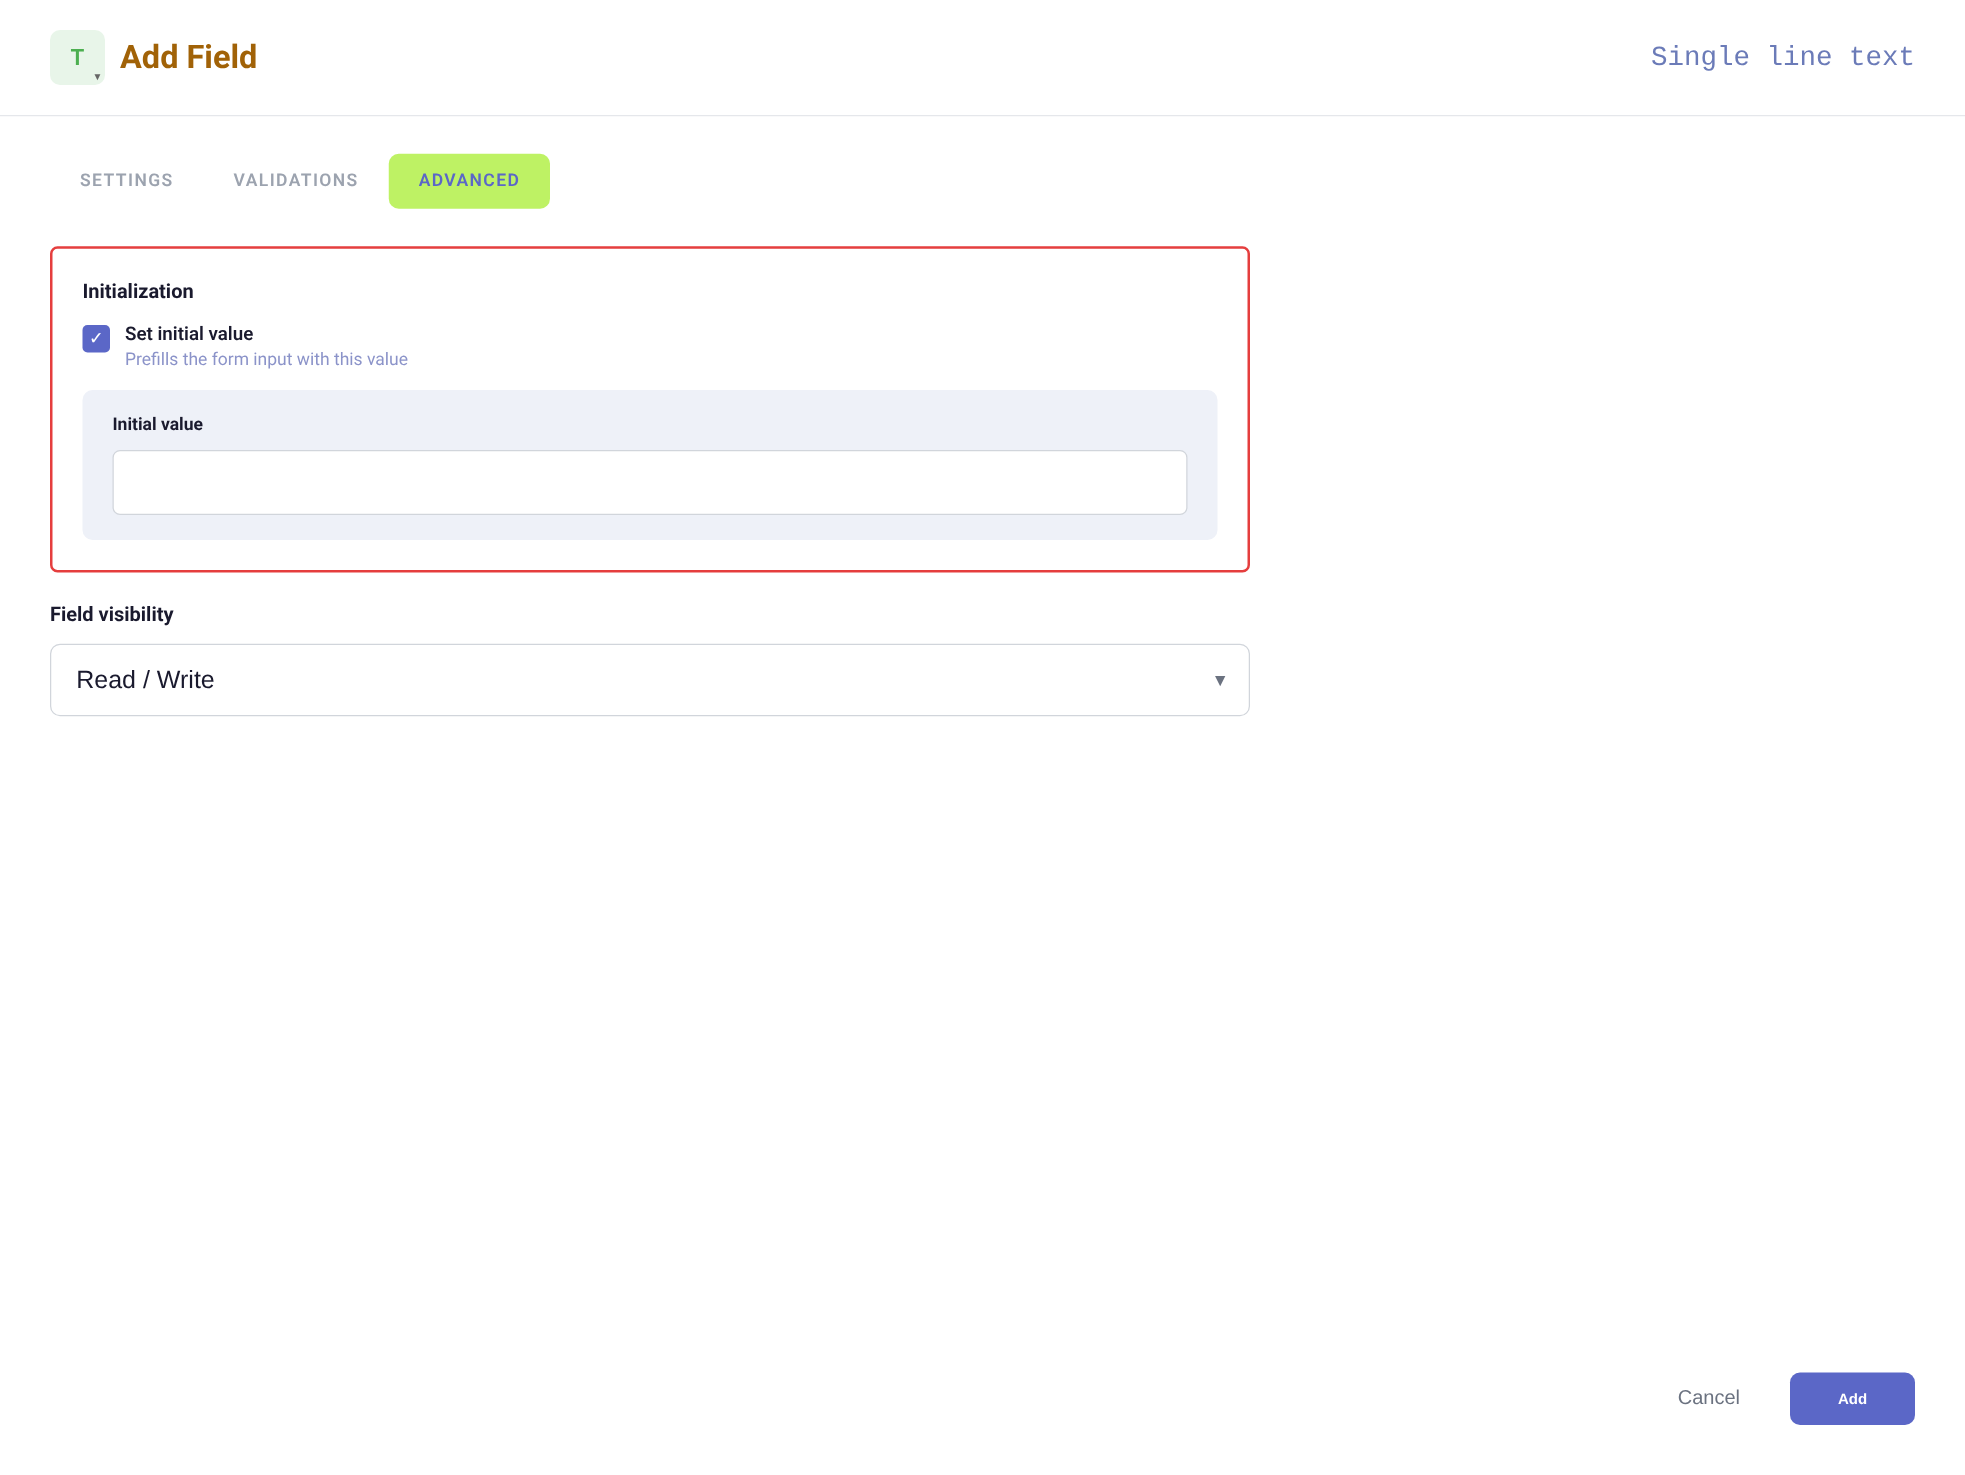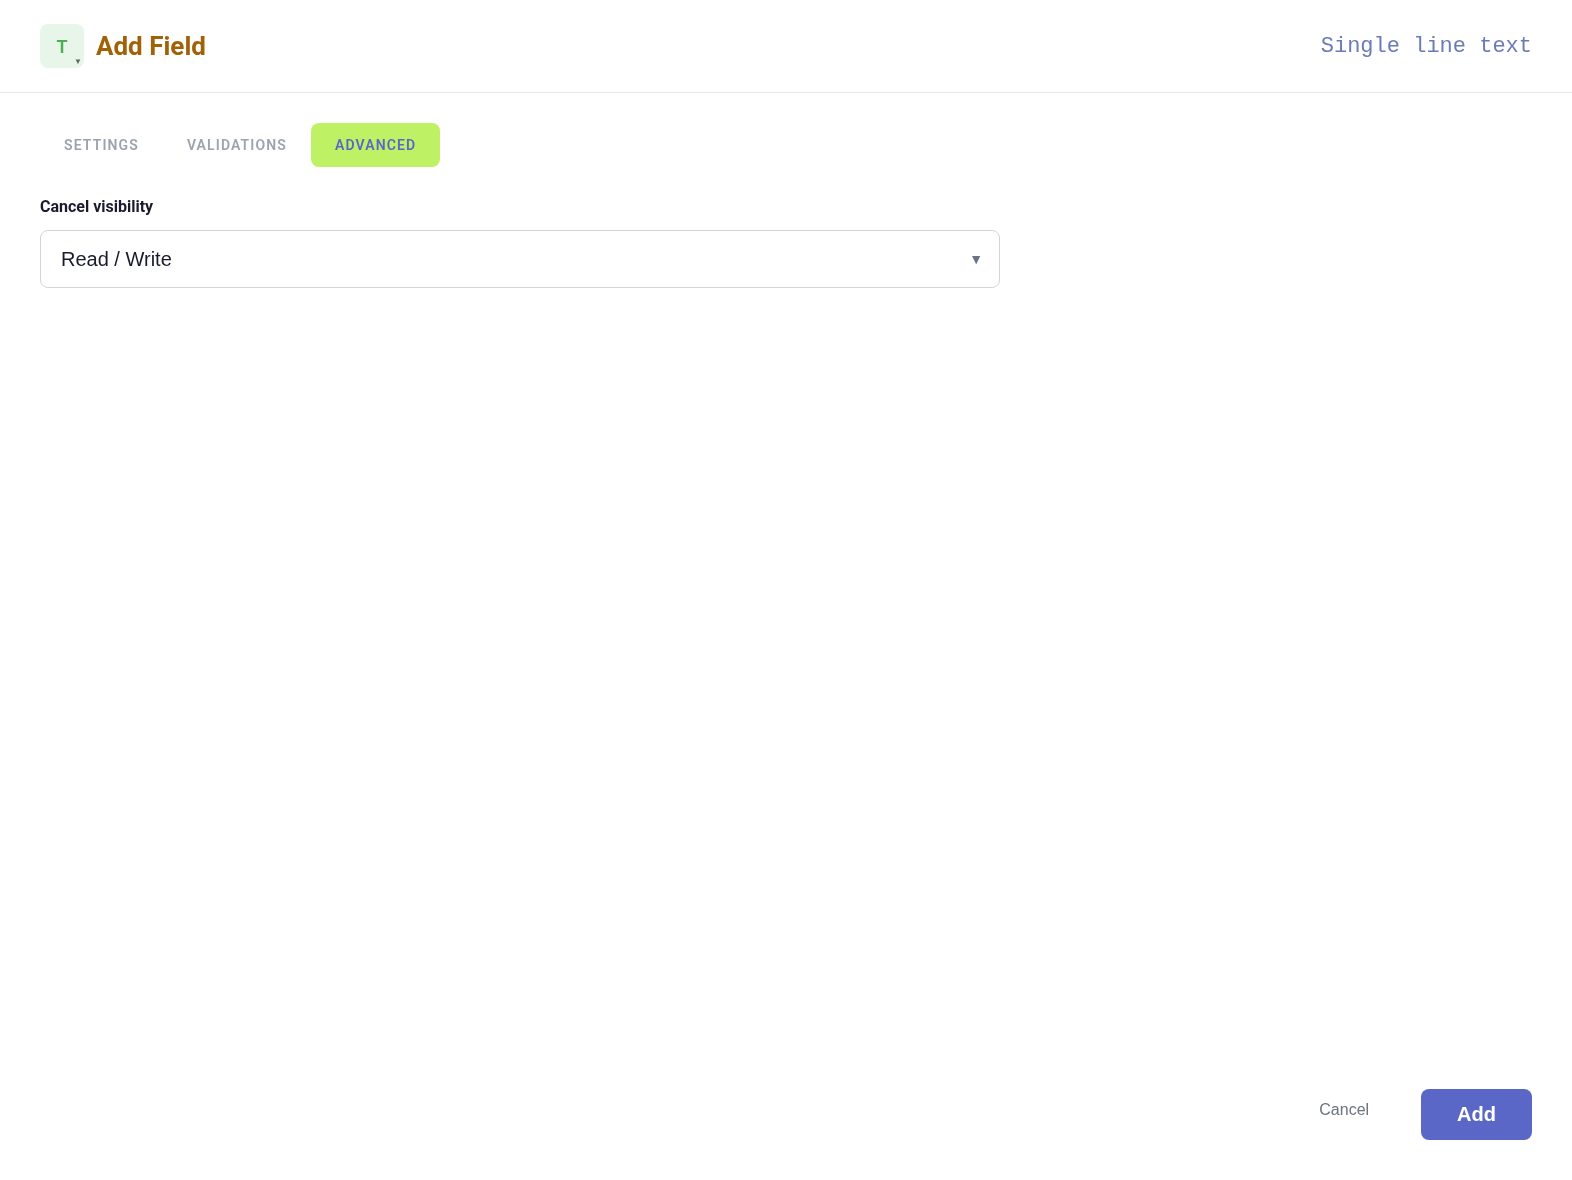--- a/index.html
+++ b/index.html
@@ -220,41 +220,41 @@
       pointer-events: none;
       color: #6b7280;
       font-size: 14px;
     }
 
     .footer {
       position: absolute;
       bottom: 40px;
       right: 40px;
       display: flex;
-      align-items: flex-start;
-      gap: 32px;
+      align-items: flex-end;
+      gap: 20px;
     }
 
     .cancel-button {
       font-size: 16px;
       color: #6b7280;
       background: none;
       border: none;
       cursor: pointer;
       padding: 12px 20px;
       font-weight: 500;
     }
 
     .add-button {
       background: #5b67c7;
       color: white;
       border: none;
       border-radius: 8px;
       padding: 14px 36px;
-      font-size: 20px;
+      font-size: 12px;
       font-weight: 600;
       cursor: pointer;
       min-width: 100px;
     }
   </style>
 </head>
 <body>
 
 <div class="header">
   <div class="header-left">
@@ -274,23 +274,41 @@
   <div class="tab">
     <span>VALIDATIONS</span>
   </div>
   <div class="tab active">
     <span>ADVANCED</span>
   </div>
 </div>
 
 <div class="main-content">
 
+  <div class="initialization-section">
+    <div class="section-title">Initialization</div>
+
+    <div class="checkbox-row">
+      <div class="checkbox-wrapper">
+        <span class="checkbox-check">✓</span>
+      </div>
+      <div class="checkbox-label-group">
+        <span class="checkbox-label">Set initial value</span>
+        <span class="checkbox-description">Prefills the form input with this value</span>
+      </div>
+    </div>
+
+    <div class="initial-value-box">
+      <div class="initial-value-label">Initial value</div>
+      <input type="text" class="initial-value-input" placeholder="" style="">
+    </div>
+  </div>
 
   <div class="field-visibility-section">
-    <div class="visibility-label">Cancel visibility</div>
+    <div class="visibility-label">Field visibility</div>
     <div class="visibility-select-wrapper">
       <select class="visibility-select">
         <option>Read / Write</option>
         <option>Read only</option>
         <option>Hidden</option>
       </select>
       <span class="select-arrow">▼</span>
     </div>
   </div>
 

